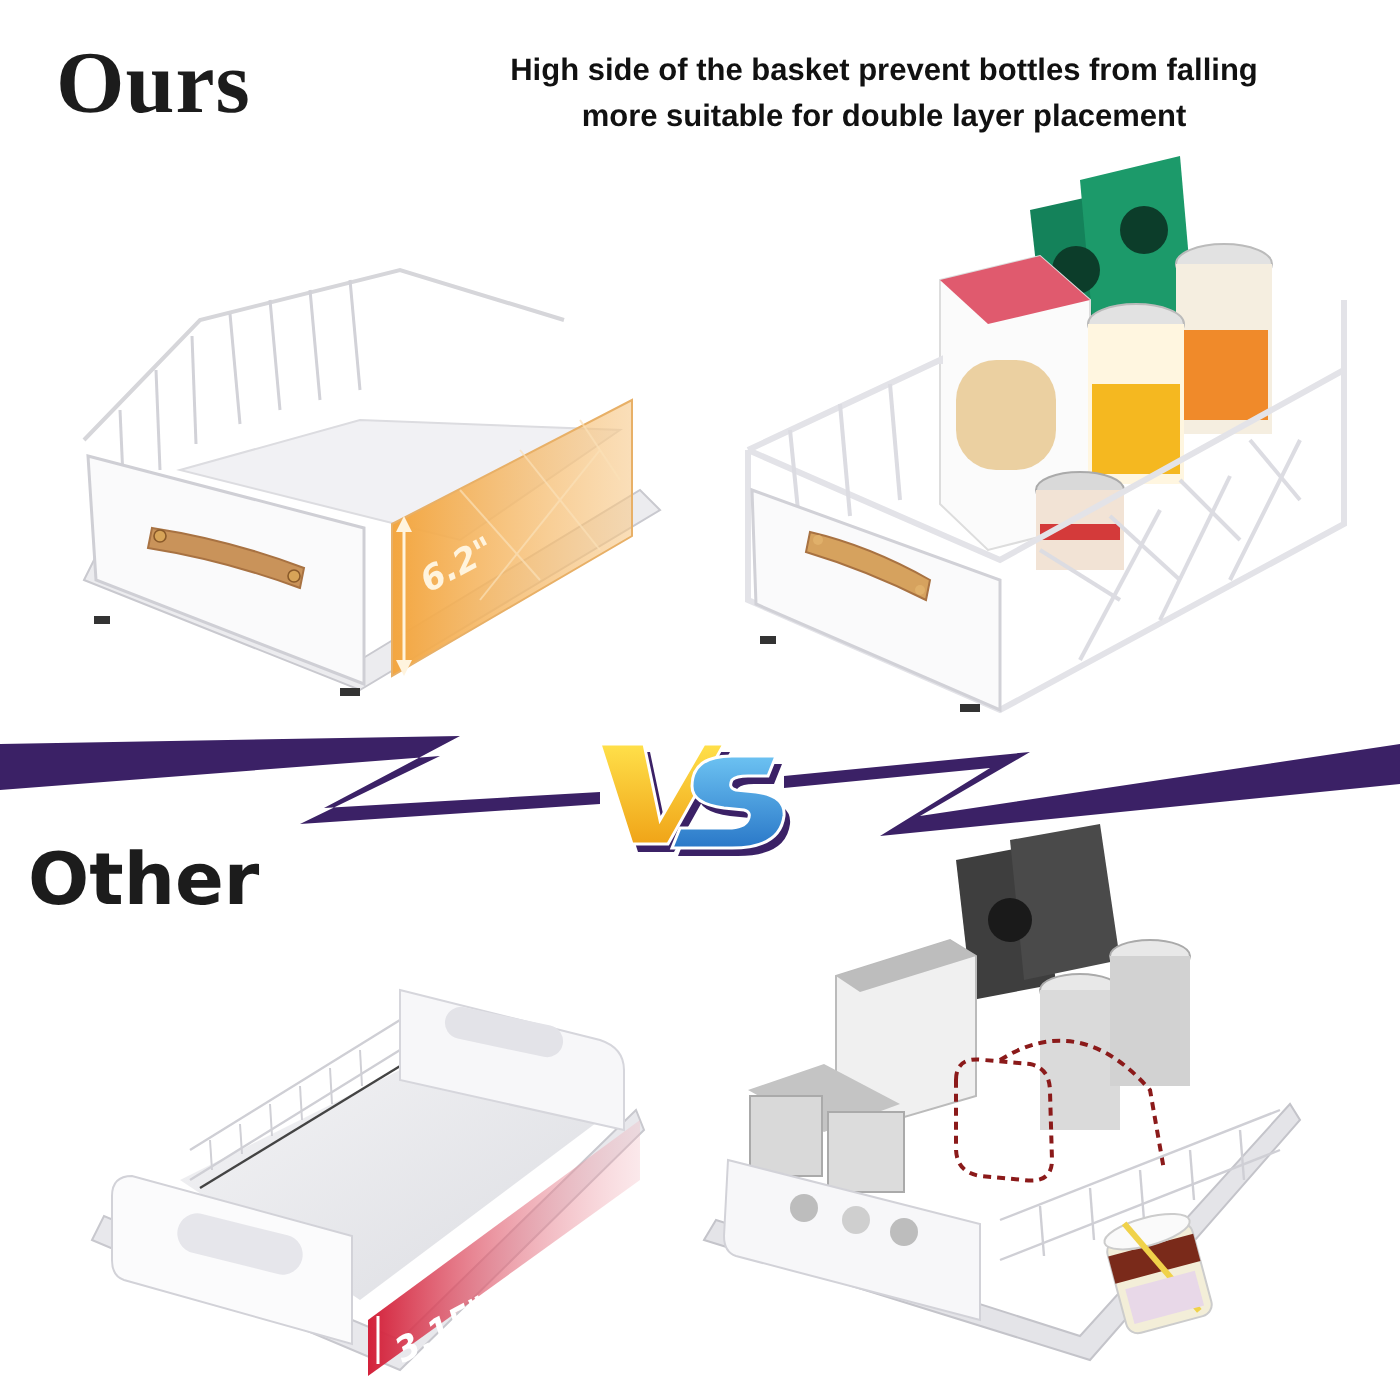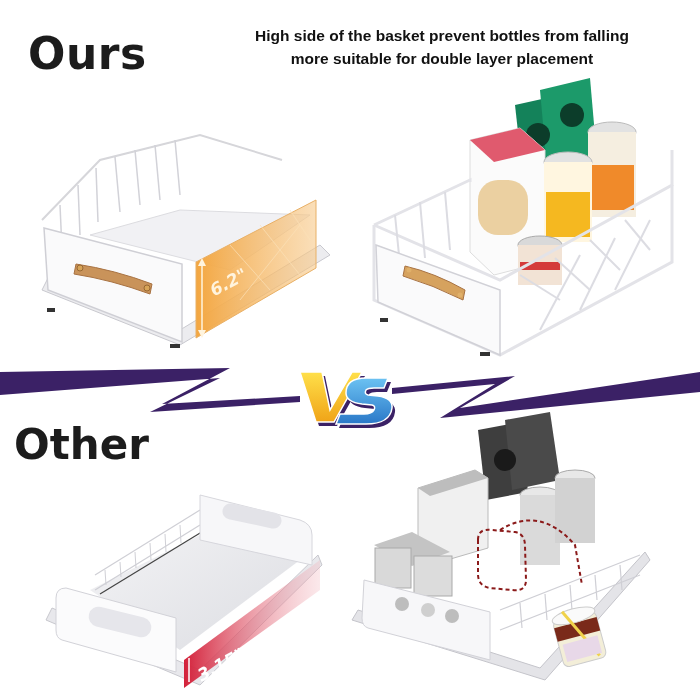--- a/index.html
+++ b/index.html
@@ -1,19 +1,19 @@
 <!DOCTYPE html>
 <html><head>
 <meta charset="utf-8">
 <style>
   html, body { margin:0; padding:0; background:#ffffff; }
   body { width:700px; height:700px; position:relative; overflow:hidden; font-family:"DejaVu Sans", sans-serif; }
   .abs { position:absolute; }
-  .heading-ours { left:28px; top:28px; font-size:44px; font-weight:bold; color:#1c1c1c; letter-spacing:0.5px; }
-  .heading-other { left:14px; top:420px; font-size:42px; font-weight:bold; color:#1c1c1c; }
+  .heading-ours { left:28px; top:16px; font-size:44px; font-weight:bold; color:#1c1c1c; letter-spacing:0.5px;font-family:Liberation Serif, serif; }
+  .heading-other { left:14px; top:420px; font-size:36px; font-weight:bold; color:#1c1c1c; }
   .tagline { left:182px; top:24px; width:520px; text-align:center; font-size:15.5px; font-weight:bold; color:#111; line-height:23px; font-family:"Liberation Sans", sans-serif; }
   svg { position:absolute; left:0; top:0; }
   .label-text { font-family:"DejaVu Sans", sans-serif; font-weight:bold; font-style:italic; }
 </style>
 </head>
 <body>
 
 <div class="abs heading-ours">Ours</div>
 <div class="abs tagline">
   <div>High side of the basket prevent bottles from falling</div>

